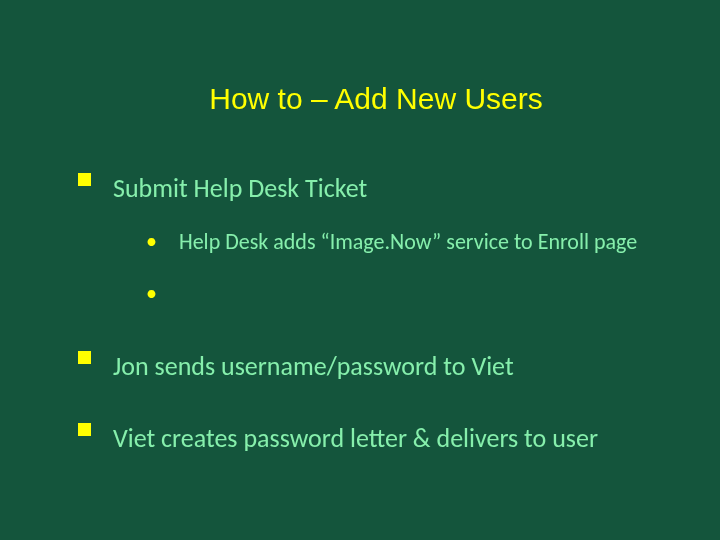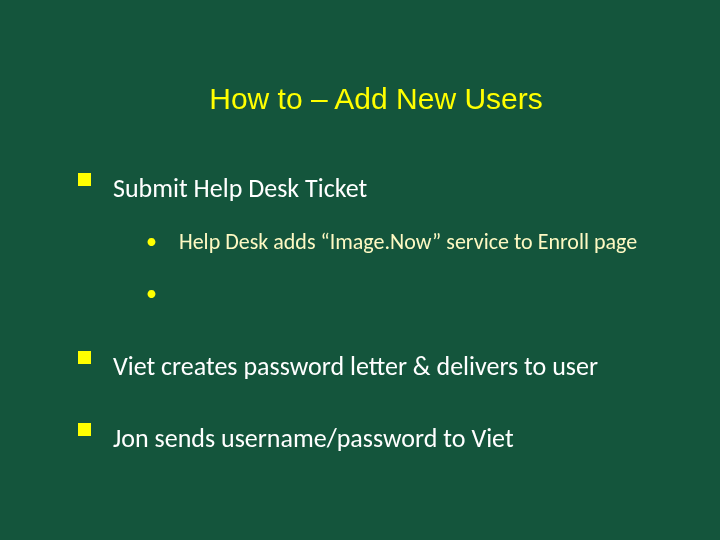--- a/index.html
+++ b/index.html
@@ -32,42 +32,42 @@
     .square-marker {
       display: inline-block;
       width: 13px;
       height: 13px;
       background: #ffff00;
       margin-right: 14px;
       margin-top: 9px;
       flex-shrink: 0;
     }
     .main-text {
-      color: #ffffff;
+      color: #86efac;
       font-size: 26px;
       font-weight: 400;
     }
     .sub-list {
       padding-left: 60px;
       margin-bottom: 26px;
     }
     .sub-bullet {
       display: flex;
       align-items: flex-start;
       margin-bottom: 4px;
     }
     .dot-marker {
       color: #ffff00;
       font-size: 22px;
       line-height: 28px;
       margin-right: 14px;
       flex-shrink: 0;
     }
     .sub-text {
-      color: #fef9c3;
+      color: #86efac;
       font-size: 22px;
       line-height: 28px;
     }
   </style>
 </head>
 <body>
 
 <div class="title">How to – Add New Users</div>
 
 <div class="content">
@@ -82,21 +82,21 @@
       <span class="sub-text">Help Desk adds “Image.Now” service to Enroll page</span>
     </div>
     <div class="sub-bullet">
       <span class="dot-marker">•</span>
     </div>
   </div>
 
 
   <div class="main-bullet">
     <span class="square-marker"></span>
-    <span class="main-text">Viet creates password letter &amp; delivers to user</span>
+    <span class="main-text">Jon sends username/password to Viet</span>
   </div>
 
   <div class="main-bullet">
     <span class="square-marker"></span>
-    <span class="main-text">Jon sends username/password to Viet</span>
+    <span class="main-text">Viet creates password letter &amp; delivers to user</span>
   </div>
 
 </div>
 
 </body></html>

